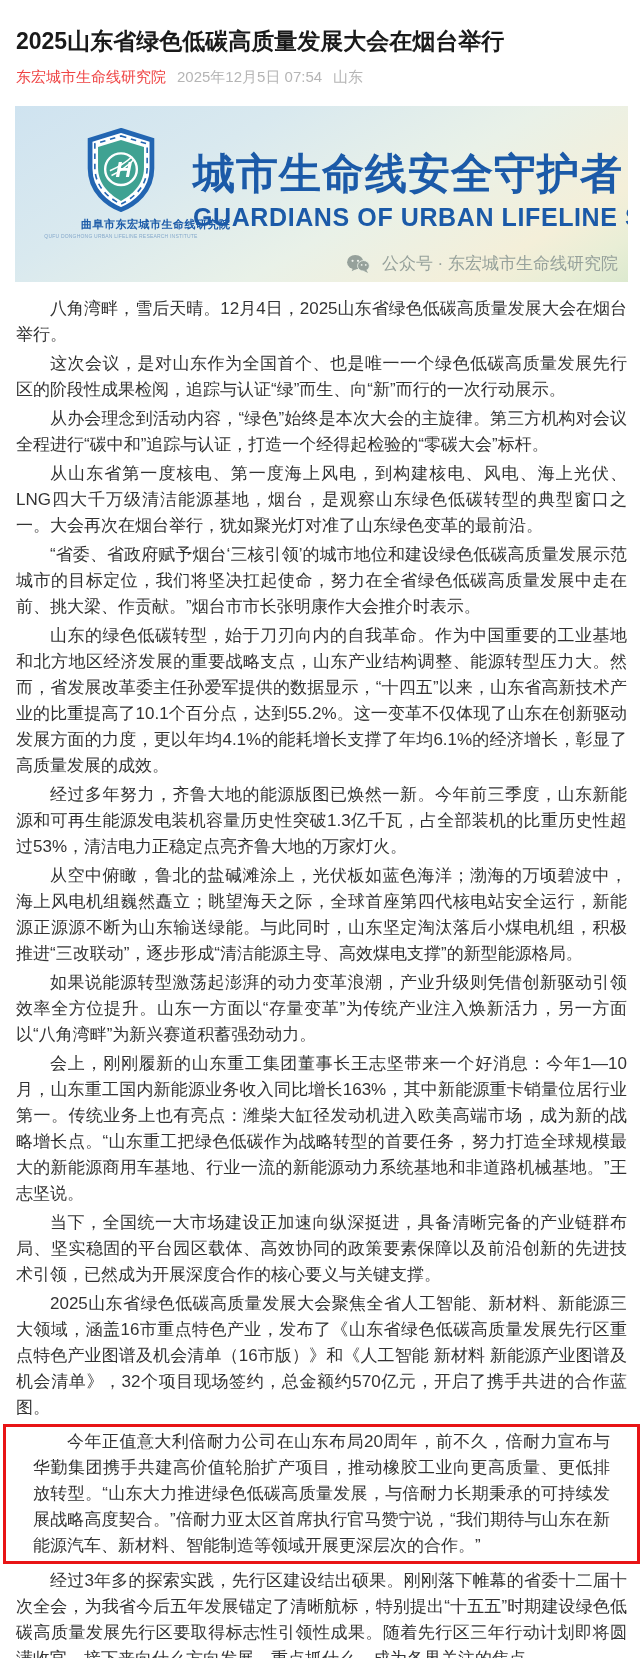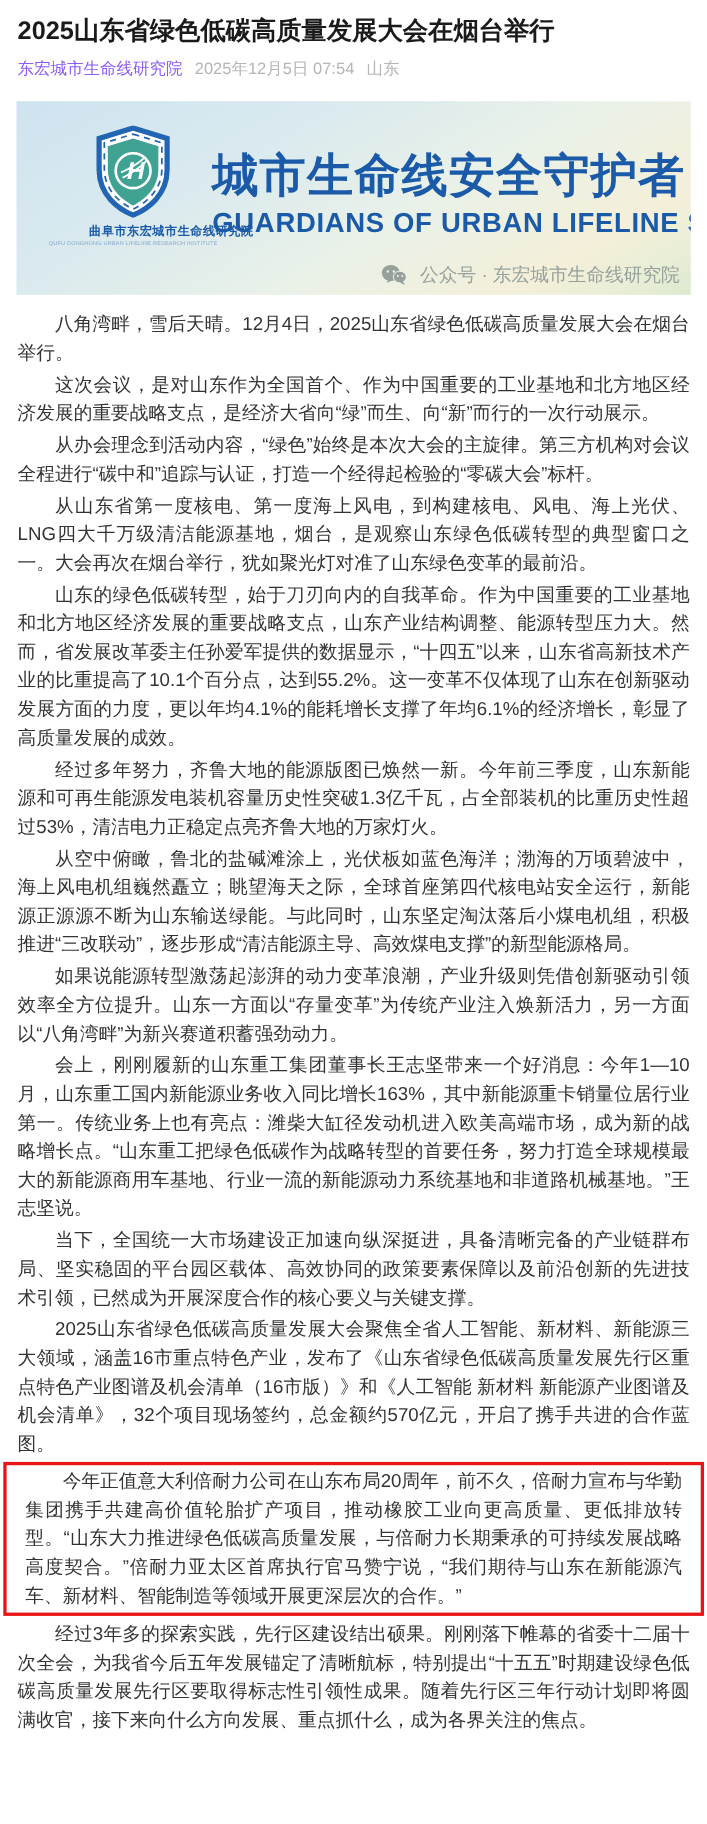--- a/index.html
+++ b/index.html
@@ -1,28 +1,28 @@
 <!DOCTYPE html>
 <html><head>
 <meta charset="utf-8">
 <style>
   html,body { margin:0; padding:0; background:#ffffff; }
   .page {
     width:643px; height:1658px; overflow:hidden; background:#ffffff;
     font-family:"Liberation Sans", sans-serif; position:relative;
   }
   .title {
-    margin:0; padding:12px 16px 8px 16px;
+    margin:0; padding:26px 16px 8px 16px;
     font-size:23px; line-height:31px; font-weight:700; color:#1a1a1a;
   }
   .byline {
     padding:2px 16px 0 16px; font-size:15px; line-height:20px;
     display:flex; gap:11px; align-items:baseline; white-space:nowrap;
   }
-  .author { color:#8b5cf6;text-align:right; }
+  .author { color:#ef4444;text-align:right; }
   .meta   { color:#b5b5b5; }
   
   .banner {
     position:relative; margin:19px 15px 0 15px; width:613px; height:176px;
     overflow:hidden;
     background:
       linear-gradient(150deg, #cfe3f0 0%, #d9e9ef 30%, #e9f1e8 58%, #f4efd9 82%, #e9eed6 92%, #dce9cf 100%);
   }
   .logo-block { position:absolute; left:26px; top:22px; width:160px; text-align:center; }
   .shield-svg { display:block; margin:0 auto; }
@@ -47,21 +47,21 @@
     display:flex; align-items:center; gap:12px;
     color:#96a19b; font-size:17px; white-space:nowrap;
   }
   
   .article-body { padding:14px 16px 0 16px; }
   .para {
     margin:0 0 3px 0; font-size:17px; line-height:26px; color:#333333;
     text-align:justify; text-indent:2em;
   }
   .highlight-box {
-    border:3px solid #e81416; margin:3px -13px 4px -13px; padding:2px 17px;
+    border:3px solid #e81416; margin:3px -13px 4px -13px; padding:2px 27px;
   }
   .highlight-box .para { margin:0; }
 </style>
 </head>
 <body>
 
 <div class="page">
 
   <h1 class="title">2025山东省绿色低碳高质量发展大会在烟台举行</h1>
 
@@ -101,23 +101,24 @@
         <path d="M24 21 L22 17 L19 18.5 Z" fill="#96a19b"></path>
         <circle cx="17" cy="12" r="1" fill="#eef2ec"></circle>
         <circle cx="21.5" cy="12" r="1" fill="#eef2ec"></circle>
       </svg>
       <span>公众号 · 东宏城市生命线研究院</span>
     </div>
   </div>
 
   <div class="article-body">
       <p class="para">八角湾畔，雪后天晴。12月4日，2025山东省绿色低碳高质量发展大会在烟台举行。</p>
-      <p class="para">这次会议，是对山东作为全国首个、作为中国重要的工业基地和北方地区经济发展的重要战略支点，是经济大省向“绿”而生、向“新”而行的一次行动展示。</p>
+      <p class="para">这次会议，是对山东作为全国首个、也是唯一一个绿色低碳高质量发展先行区的阶段性成果检阅，追踪与认证“绿”而生、向“新”而行的一次行动展示。</p>
       <p class="para">从办会理念到活动内容，“绿色”始终是本次大会的主旋律。第三方机构对会议全程进行“碳中和”追踪与认证，打造一个经得起检验的“零碳大会”标杆。</p>
       <p class="para">从山东省第一度核电、第一度海上风电，到构建核电、风电、海上光伏、LNG四大千万级清洁能源基地，烟台，是观察山东绿色低碳转型的典型窗口之一。大会再次在烟台举行，犹如聚光灯对准了山东绿色变革的最前沿。</p>
+      <p class="para">“省委、省政府赋予烟台‘三核引领’的城市地位和建设绿色低碳高质量发展示范城市的目标定位，我们将坚决扛起使命，努力在全省绿色低碳高质量发展中走在前、挑大梁、作贡献。”烟台市市长张明康作大会推介时表示。</p>
       <p class="para">山东的绿色低碳转型，始于刀刃向内的自我革命。作为中国重要的工业基地和北方地区经济发展的重要战略支点，山东产业结构调整、能源转型压力大。然而，省发展改革委主任孙爱军提供的数据显示，“十四五”以来，山东省高新技术产业的比重提高了10.1个百分点，达到55.2%。这一变革不仅体现了山东在创新驱动发展方面的力度，更以年均4.1%的能耗增长支撑了年均6.1%的经济增长，彰显了高质量发展的成效。</p>
       <p class="para">经过多年努力，齐鲁大地的能源版图已焕然一新。今年前三季度，山东新能源和可再生能源发电装机容量历史性突破1.3亿千瓦，占全部装机的比重历史性超过53%，清洁电力正稳定点亮齐鲁大地的万家灯火。</p>
       <p class="para">从空中俯瞰，鲁北的盐碱滩涂上，光伏板如蓝色海洋；渤海的万顷碧波中，海上风电机组巍然矗立；眺望海天之际，全球首座第四代核电站安全运行，新能源正源源不断为山东输送绿能。与此同时，山东坚定淘汰落后小煤电机组，积极推进“三改联动”，逐步形成“清洁能源主导、高效煤电支撑”的新型能源格局。</p>
       <p class="para">如果说能源转型激荡起澎湃的动力变革浪潮，产业升级则凭借创新驱动引领效率全方位提升。山东一方面以“存量变革”为传统产业注入焕新活力，另一方面以“八角湾畔”为新兴赛道积蓄强劲动力。</p>
       <p class="para">会上，刚刚履新的山东重工集团董事长王志坚带来一个好消息：今年1—10月，山东重工国内新能源业务收入同比增长163%，其中新能源重卡销量位居行业第一。传统业务上也有亮点：潍柴大缸径发动机进入欧美高端市场，成为新的战略增长点。“山东重工把绿色低碳作为战略转型的首要任务，努力打造全球规模最大的新能源商用车基地、行业一流的新能源动力系统基地和非道路机械基地。”王志坚说。</p>
       <p class="para">当下，全国统一大市场建设正加速向纵深挺进，具备清晰完备的产业链群布局、坚实稳固的平台园区载体、高效协同的政策要素保障以及前沿创新的先进技术引领，已然成为开展深度合作的核心要义与关键支撑。</p>
       <p class="para">2025山东省绿色低碳高质量发展大会聚焦全省人工智能、新材料、新能源三大领域，涵盖16市重点特色产业，发布了《山东省绿色低碳高质量发展先行区重点特色产业图谱及机会清单（16市版）》和《人工智能 新材料 新能源产业图谱及机会清单》，32个项目现场签约，总金额约570亿元，开启了携手共进的合作蓝图。</p>
       <div class="highlight-box" style="border-color: rgb(232, 20, 22);">
         <p class="para">今年正值意大利倍耐力公司在山东布局20周年，前不久，倍耐力宣布与华勤集团携手共建高价值轮胎扩产项目，推动橡胶工业向更高质量、更低排放转型。“山东大力推进绿色低碳高质量发展，与倍耐力长期秉承的可持续发展战略高度契合。”倍耐力亚太区首席执行官马赞宁说，“我们期待与山东在新能源汽车、新材料、智能制造等领域开展更深层次的合作。”</p>
       </div>

